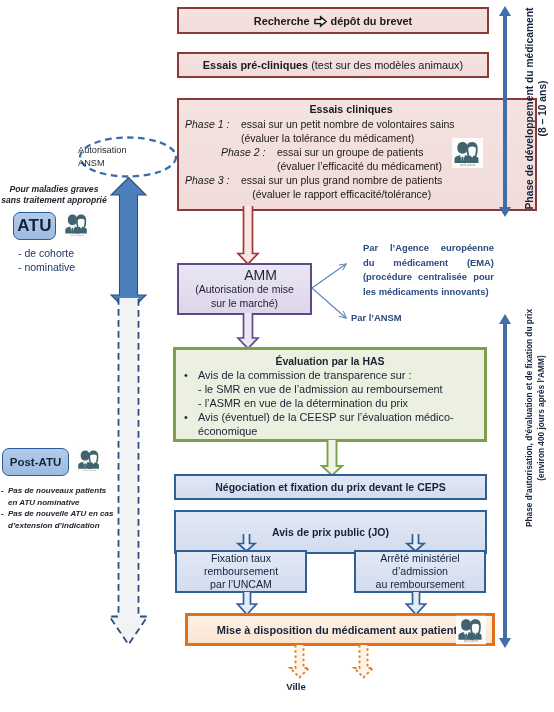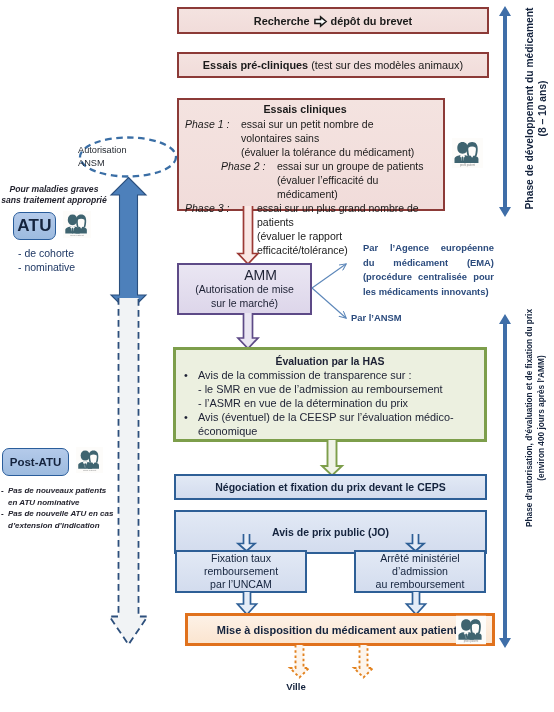--- a/index.html
+++ b/index.html
@@ -70,40 +70,40 @@
       <span>dépôt du brevet</span>
     </span>
   </div>
 
   <div class="box red" style="left:177px;top:52px;width:312px;height:26px;">
     <span style="font-size:10.9px;">
       <b>Essais pré-cliniques</b><span> (test sur des modèles animaux)</span>
     </span>
   </div>
 
-  <div class="box red" style="left:177px;top:98px;width:268px;height:113px;justify-content:flex-start;align-items:stretch;padding:3px 18px 0 6px;">
+  <div class="box red" style="left:177px;top:98px;width:360px;height:113px;justify-content:flex-start;align-items:stretch;padding:3px 18px 0 6px;">
     <div style="font-size:10.7px;font-weight:bold;text-align:center;line-height:13px;">Essais cliniques</div>
     <div id="phase-rows" style="margin-top:1px;">
         <div style="display: flex; align-items: baseline; font-size: 10.5px;">
           <div style="font-style: italic; width: 56px; flex: 0 0 auto; text-align: left;">Phase 1 :</div>
           <div style="text-align: left; line-height: 14px;">
             <div>essai sur un petit nombre de volontaires sains</div>
             <div>(évaluer la tolérance du médicament)</div>
           </div>
         </div>
         <div style="display: flex; align-items: baseline; font-size: 10.5px; margin-left: 36px;">
           <div style="font-style: italic; width: 56px; flex: 0 0 auto; text-align: left;">Phase 2 :</div>
           <div style="text-align: left; line-height: 14px;">
             <div>essai sur un groupe de patients</div>
             <div>(évaluer l’efficacité du médicament)</div>
           </div>
         </div>
         <div style="display: flex; align-items: baseline; font-size: 10.5px;">
           <div style="font-style: italic; width: 56px; flex: 0 0 auto; text-align: left;">Phase 3 :</div>
-          <div style="text-align: left; line-height: 14px; margin-left: 16px;">
+          <div style="text-align: center; line-height: 14px;">
             <div>essai sur un plus grand nombre de patients</div>
             <div>(évaluer le rapport efficacité/tolérance)</div>
           </div>
         </div>
       </div>
   </div>
 
   <div class="abs people-badge" style="left:452px;top:138px;width:31px;height:30px;">
     <svg viewBox="0 0 62 60" width="31" height="30" aria-hidden="true">
       <use href="#people-glyph"></use>

